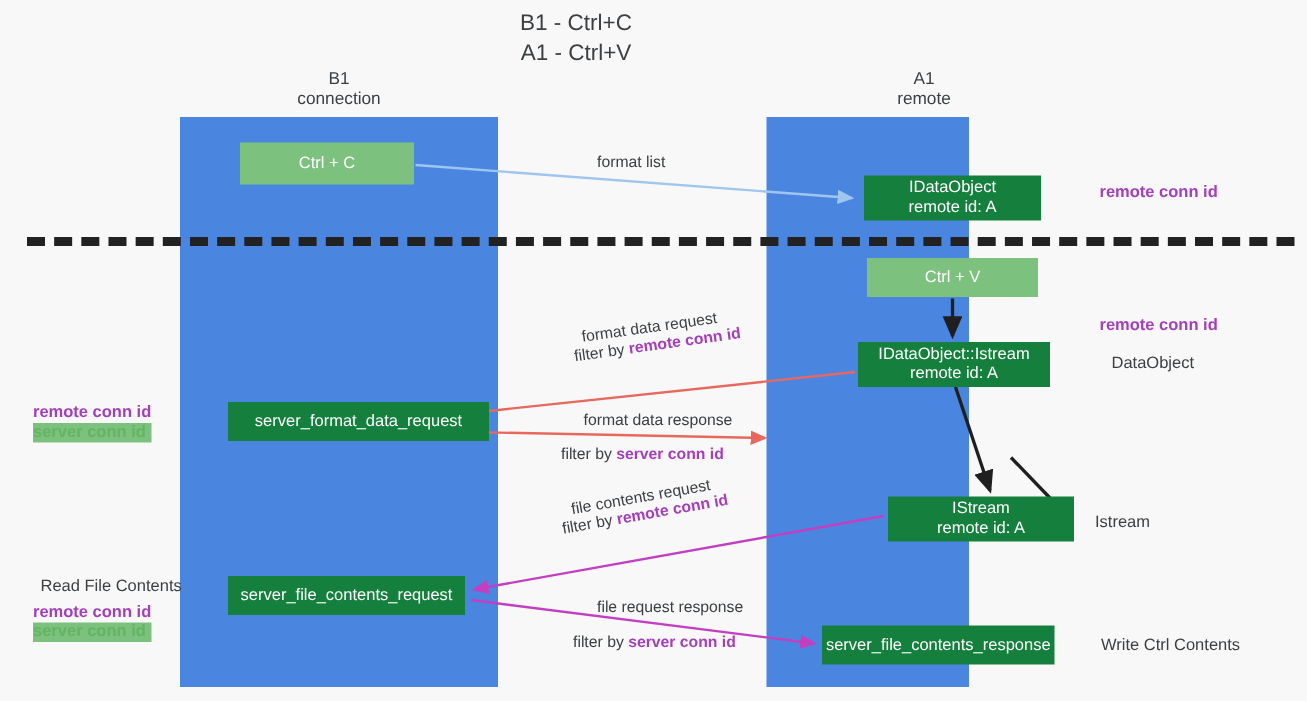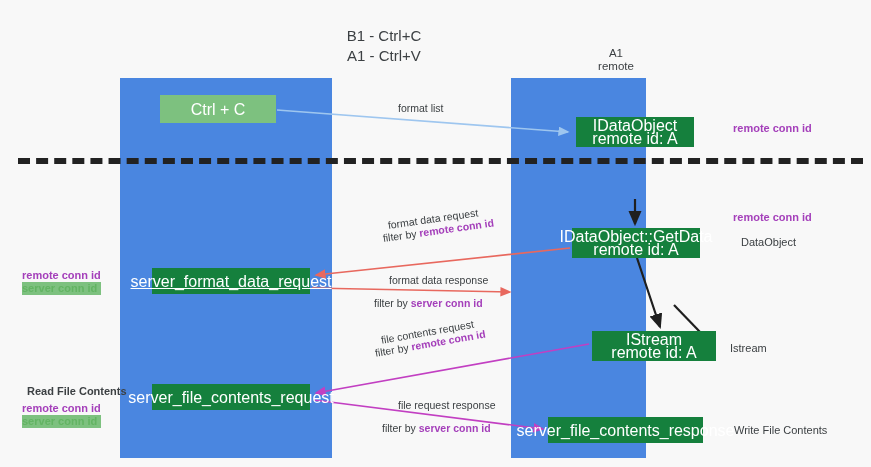--- a/index.html
+++ b/index.html
@@ -16,71 +16,70 @@
   
   .lane{position:absolute;background:#4a86e0;}
   #lane-b1{left:120px;top:78px;width:212px;height:380px;}
   #lane-a1{left:511px;top:78px;width:135px;height:380px;}
 
   
   #page-title{
     position:absolute;left:0;top:6px;width:768px;
     text-align:center;font-size:15px;line-height:20px;color:#3c4043;
     white-space:pre-line;
-    margin-top:20px;
   }
   .lane-title{
     position:absolute;text-align:center;font-size:11.5px;line-height:13px;
     color:#3c4043;white-space:pre-line;
   }
   #title-b1{left:150px;top:47px;width:152px;}
   #title-a1{left:540px;top:47px;width:152px;}
 
   
   #divider{
     position:absolute;left:18px;top:158px;width:845px;height:0;
     border-top:6px dashed #222;
   }
 
   
   .node{
     position:absolute;
     display:flex;align-items:center;justify-content:center;
     text-align:center;
-    color:#fff;font-size:16px;line-height:13px;
+    color:#fff;font-size:11px;line-height:13px;
     white-space:pre-line;
     box-sizing:border-box;
   }
   .green{background:#7dc17f;}
   .orange{background:#15803d;}
 
   #n-ctrlc{left:160px;top:95px;width:116px;height:28px;}
   #n-dataobject{left:576px;top:117px;width:118px;height:30px;}
   #n-ctrlv{left:578px;top:172px;width:114px;height:26px;}
   #n-getdata{left:572px;top:228px;width:128px;height:30px;}
-  #n-fmtreq{left:152px;top:268px;width:158px;height:26px;text-decoration:underline;}
+  #n-fmtreq{left:152px;top:268px;width:174px;height:26px;}
   #n-fmtresp{left:515px;top:279px;width:155px;height:26px;}
   #n-istream{left:592px;top:331px;width:124px;height:30px;}
   #n-filereq{left:152px;top:384px;width:158px;height:26px;}
   #n-fileresp{left:548px;top:417px;width:155px;height:26px;}
 
   
   .rlabel{position:absolute;font-size:11px;line-height:13px;color:#3c4043;white-space:nowrap;}
   .rlabel.purple{color:#a43fba;font-weight:bold;}
   #r-remote1{left:733px;top:122px;}
   #r-remote2{left:733px;top:211px;}
   #r-dataobject{left:730px;top:236px;padding-left:11px;}
   #r-istream{left:730px;top:342px;}
   #r-write{left:734px;top:424px;}
 
   
   .llabel{position:absolute;font-size:11px;line-height:13px;white-space:nowrap;}
   .llabel .purple{color:#a43fba;font-weight:bold;display:block;}
   .llabel .green{color:#63b463;font-weight:bold;display:block;}
-  .llabel .plain{color:#3c4043;display:block;font-weight:bold;}
+  .llabel .plain{color:#3c4043;display:block;}
   #l-ids{left:22px;top:269px;}
   #l-read{left:27px;top:385px;}
   #l-ids2{left:22px;top:402px;}
 
   
   .elabel{position:absolute;font-size:10.5px;line-height:13px;color:#3c4043;white-space:nowrap;}
   .elabel .hl-purple{color:#a43fba;font-weight:bold;}
   .rot-neg8{transform:rotate(-8deg);transform-origin:left top;}
   .rot-neg10{transform:rotate(-10deg);transform-origin:left top;}
 
@@ -100,20 +99,22 @@
 <body>
 
 <div id="stage">
 
   <div class="lane" id="lane-b1"></div>
   <div class="lane" id="lane-a1"></div>
 
   <div id="page-title">B1 - Ctrl+C
 A1 - Ctrl+V</div>
 
+  <div class="lane-title" id="title-b1">B1
+connection</div>
   <div class="lane-title" id="title-a1">A1
 remote</div>
 
   <svg id="edges" viewBox="0 0 871 467">
     <defs>
       <marker id="ah-blue" markerWidth="7" markerHeight="7" refX="6" refY="3" orient="auto">
         <path d="M0,0 L7,3 L0,6 z" fill="#9ec6ef"></path>
       </marker>
       <marker id="ah-red" markerWidth="7" markerHeight="7" refX="6" refY="3" orient="auto">
         <path d="M0,0 L7,3 L0,6 z" fill="#e8685e"></path>
@@ -141,21 +142,22 @@
     <line x1="589" y1="344" x2="316" y2="393" stroke="#c23fc2" stroke-width="1.6" marker-end="url(#ah-magenta)"></line>
 
     <line x1="314" y1="400" x2="543" y2="429" stroke="#c23fc2" stroke-width="1.6" marker-end="url(#ah-magenta)"></line>
   </svg>
 
   <div id="divider"></div>
 
   <div class="node green" id="n-ctrlc">Ctrl + C</div>
   <div class="node orange" id="n-dataobject">IDataObject
 remote id: A</div>
-  <div class="node orange" id="n-getdata">IDataObject::GetData
+  <div class="node green" id="n-ctrlv">Ctrl + V</div>
+  <div class="node orange" id="n-getdata">IDataObject::Istream
 remote id: A</div>
   <div class="node orange" id="n-fmtreq">server_format_data_request</div>
   <div class="node orange" id="n-istream">IStream
 remote id: A</div>
   <div class="node orange" id="n-fileresp">server_file_contents_response</div>
   <div class="node orange" id="n-filereq">server_file_contents_request</div>
 
   <div class="elabel" id="e-formatlist">format list</div>
 
   <div class="elabel rot-neg8" id="e-fdr1">format data request</div>
@@ -167,21 +169,21 @@
   <div class="elabel rot-neg10" id="e-fcr1">file contents request</div>
   <div class="elabel rot-neg10" id="e-fcr2"><span>filter by </span><span class="hl-purple">remote conn id</span></div>
 
   <div class="elabel" id="e-fcresp1">file request response</div>
   <div class="elabel" id="e-fcresp2"><span>filter by </span><span class="hl-purple">server conn id</span></div>
 
   <div class="rlabel purple" id="r-remote1">remote conn id</div>
   <div class="rlabel purple" id="r-remote2">remote conn id</div>
   <div class="rlabel" id="r-dataobject">DataObject</div>
   <div class="rlabel" id="r-istream">Istream</div>
-  <div class="rlabel" id="r-write">Write File Contents</div>
+  <div class="rlabel" id="r-write">Write Ctrl Contents</div>
 
   <div class="llabel" id="l-ids">
     <span class="purple">remote conn id</span>
     <span class="green">server conn id</span>
   </div>
   <div class="llabel" id="l-read">
     <span class="plain">Read File Contents</span>
   </div>
   <div class="llabel" id="l-ids2">
     <span class="purple">remote conn id</span>

